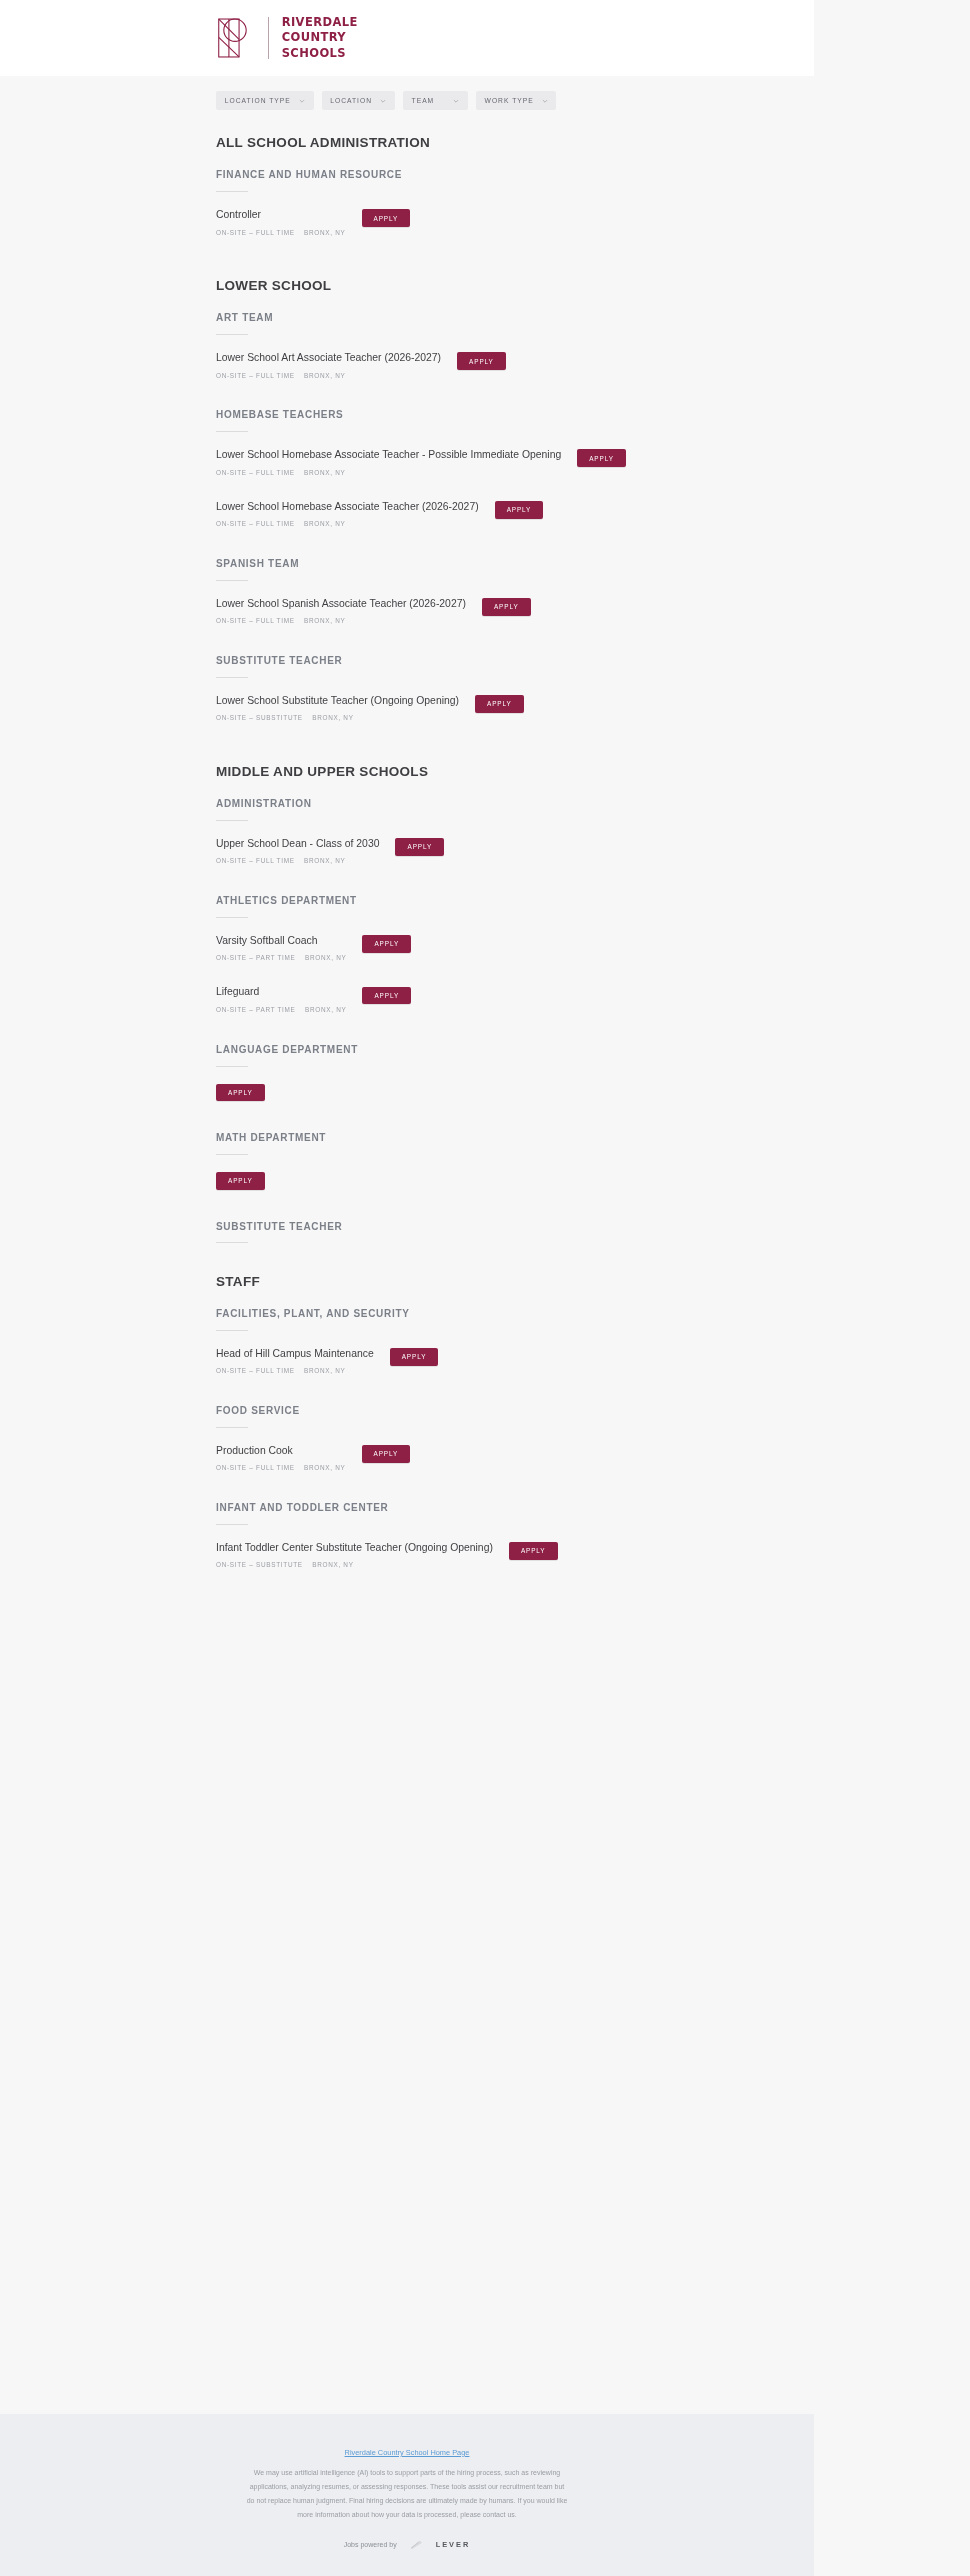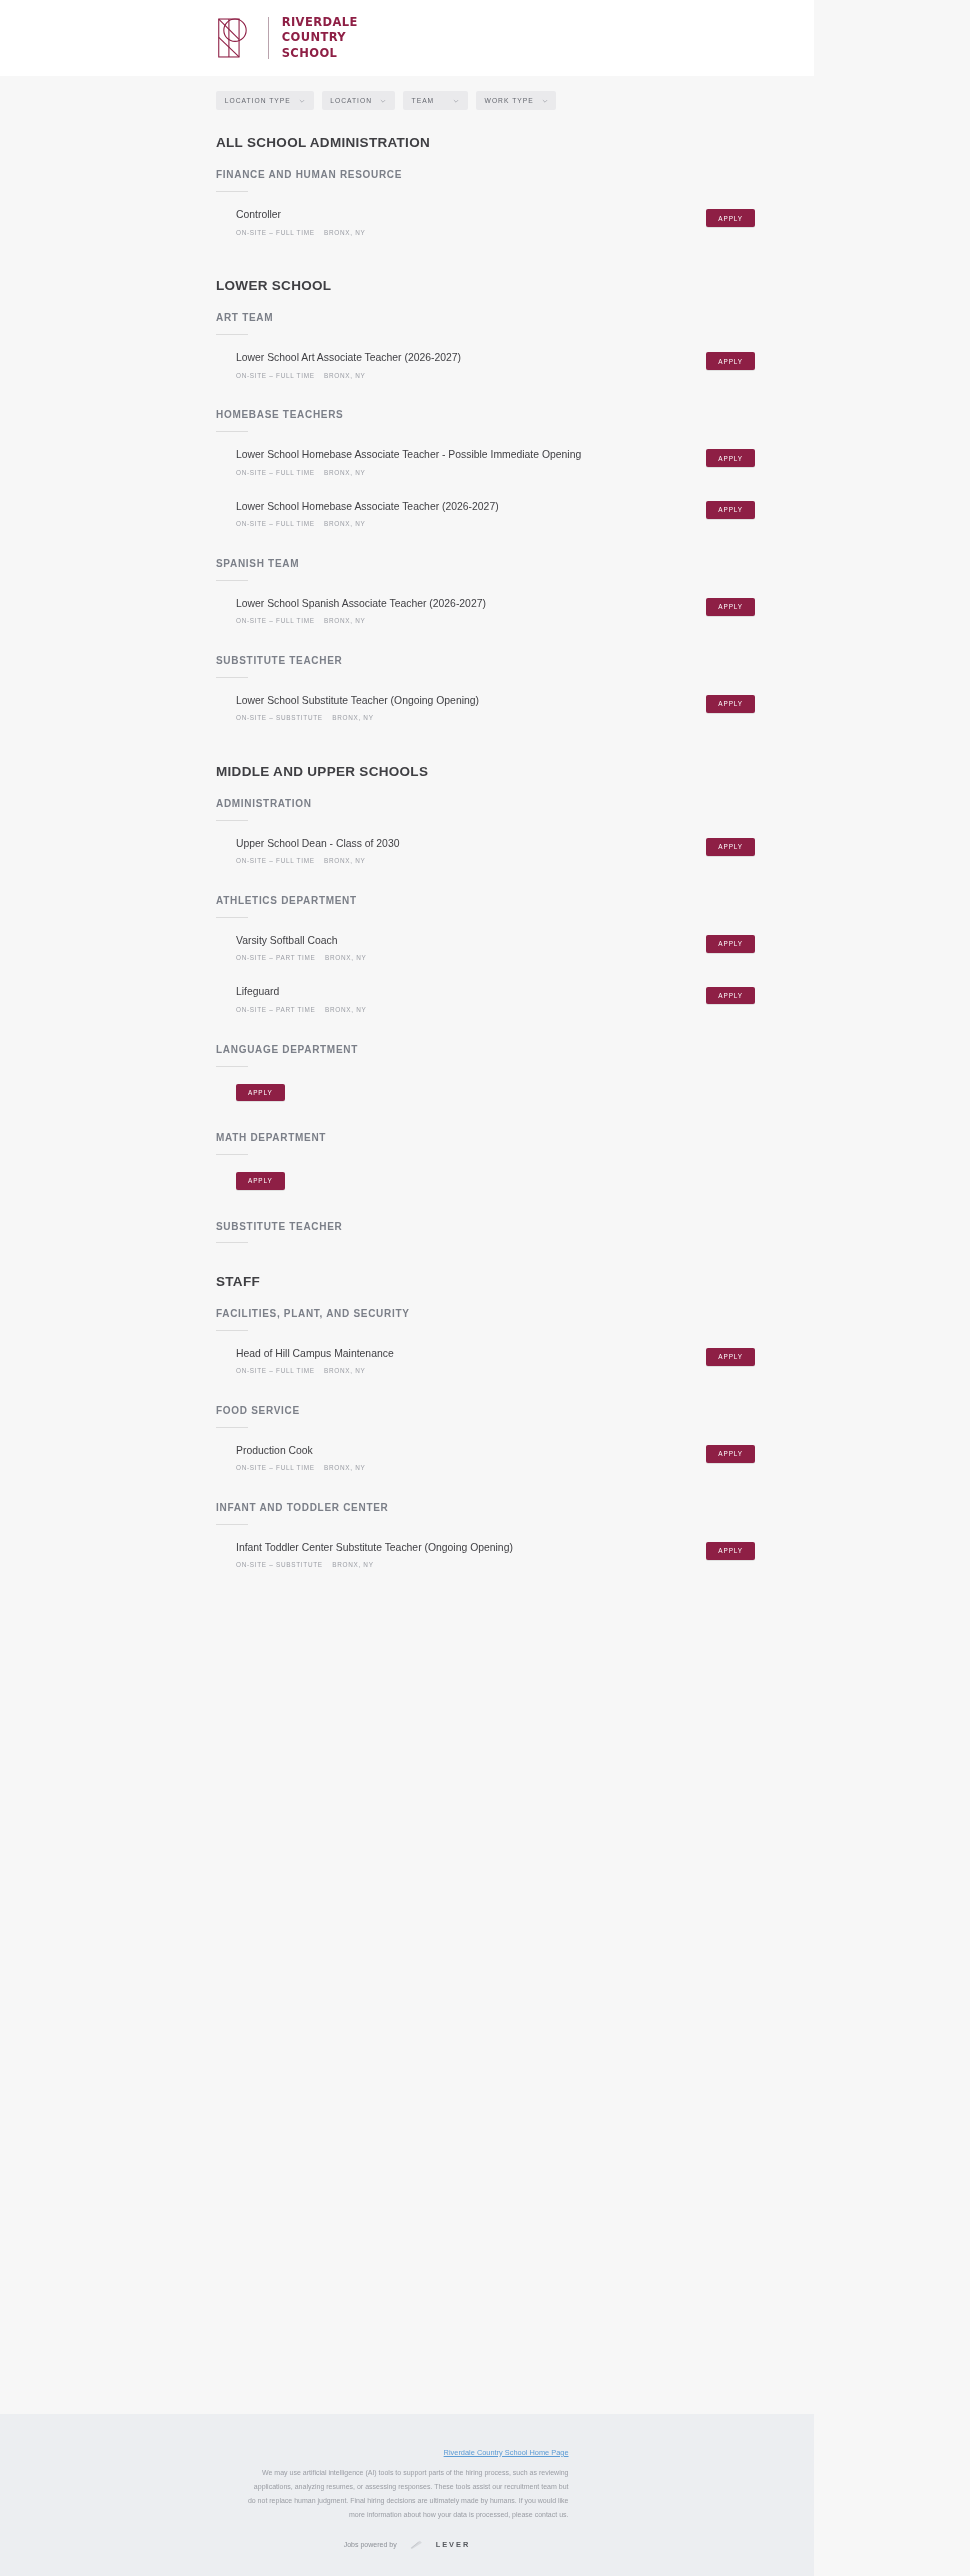--- a/index.html
+++ b/index.html
@@ -83,26 +83,25 @@
     margin-top: 19px;
   }
   .team-rule {
     width: 32px; height: 0.7px; background: #dcdcdc;
     margin: 10.8px 0 4px 0;
   }
 
   .posting {
     display: flex;
     align-items: flex-start;
-    justify-content: space-between;
+    justify-content: flex-start;
     padding: 12px 0 10.8px 0;
     border-bottom: 0.7px solid transparent;
     cursor: pointer;
     gap: 16px;
-    margin-left: 20px;
   }
   .posting-left { max-width: 377px; }
   .posting-title {
     font-size: 10.4px;
     color: #3f3f43;
     line-height: 1.42;
     margin-bottom: 6px;
   }
   .posting-meta {
     font-size: 6.4px;
@@ -126,21 +125,21 @@
     margin-top: 1.3px;
     box-shadow: 0 0.7px 0 rgba(0,0,0,0.12);
   }
 
   
   .footer {
     background: #eceef1;
     padding: 31px 0 27px 0;
     text-align: center;
   }
-  .footer-inner { width: 323px; margin: 0 auto; text-align: right; }
+  .footer-inner { width: 323px; margin: 0 auto; }
   .footer-link {
     font-size: 7.4px;
     color: #5b9bd5;
     text-decoration: underline;
     display: inline-block;
     margin-bottom: 9.4px;
   }
   .footer-note {
     font-size: 7px;
     line-height: 2.0;
@@ -176,21 +175,21 @@
           <circle cx="28" cy="19.5" r="16.5"></circle>
           <line x1="4" y1="3" x2="34" y2="33"></line>
           <line x1="4" y1="30" x2="34" y2="59"></line>
           <line x1="19" y1="3" x2="19" y2="59"></line>
         </g>
       </svg>
       <span class="logo-divider"></span>
       <span class="logo-words">
         <div>RIVERDALE</div>
         <div>COUNTRY</div>
-        <div>SCHOOL</div>
+        <div>SCHOOLS</div>
       </span>
     </a>
   </header>
 
   <div class="filters-wrap">
     <div class="filters" id="filters">
         <button class="filter-pill">
           <span class="flabel">LOCATION TYPE</span>
           <svg class="chev" viewBox="0 0 10 10">
             <path d="M1.5 3.5 L5 7 L8.5 3.5"></path>

